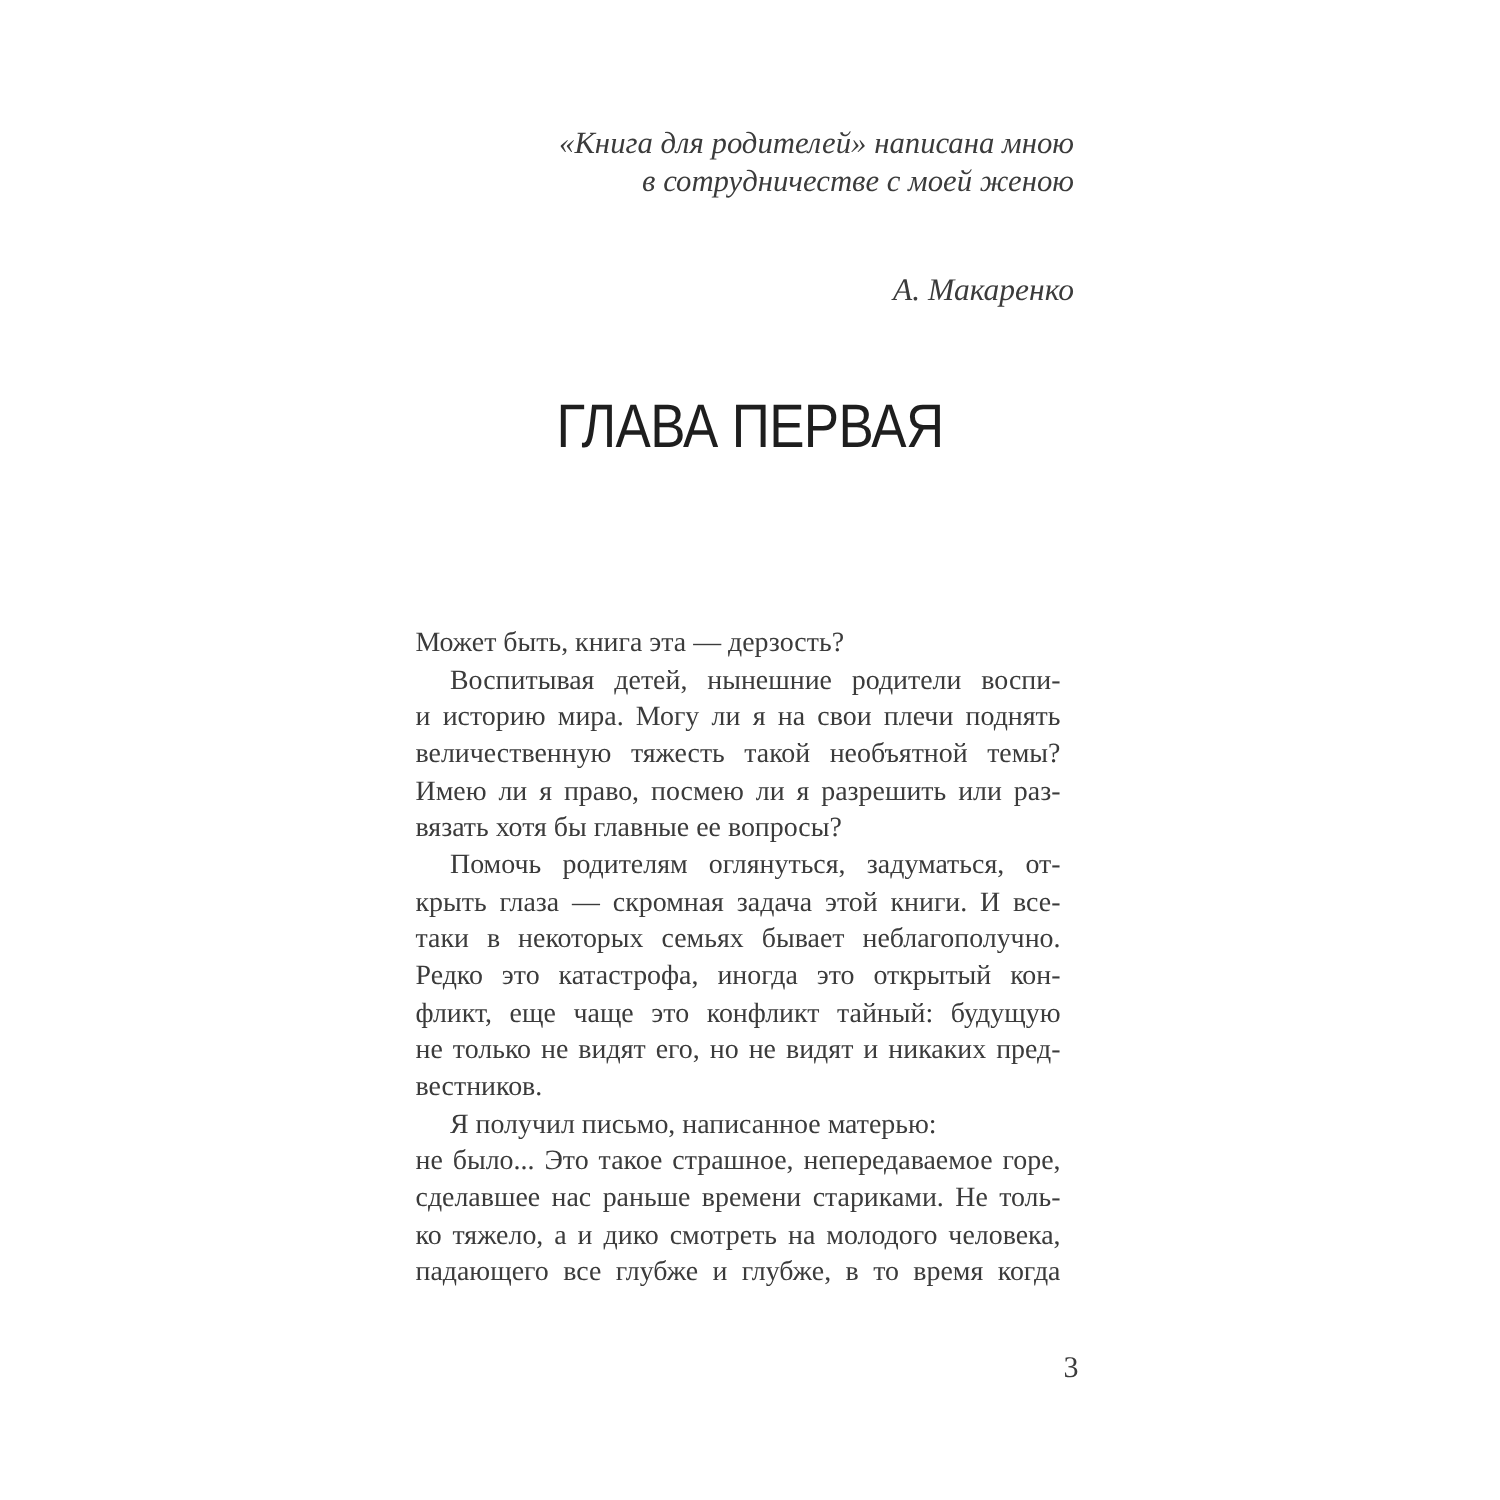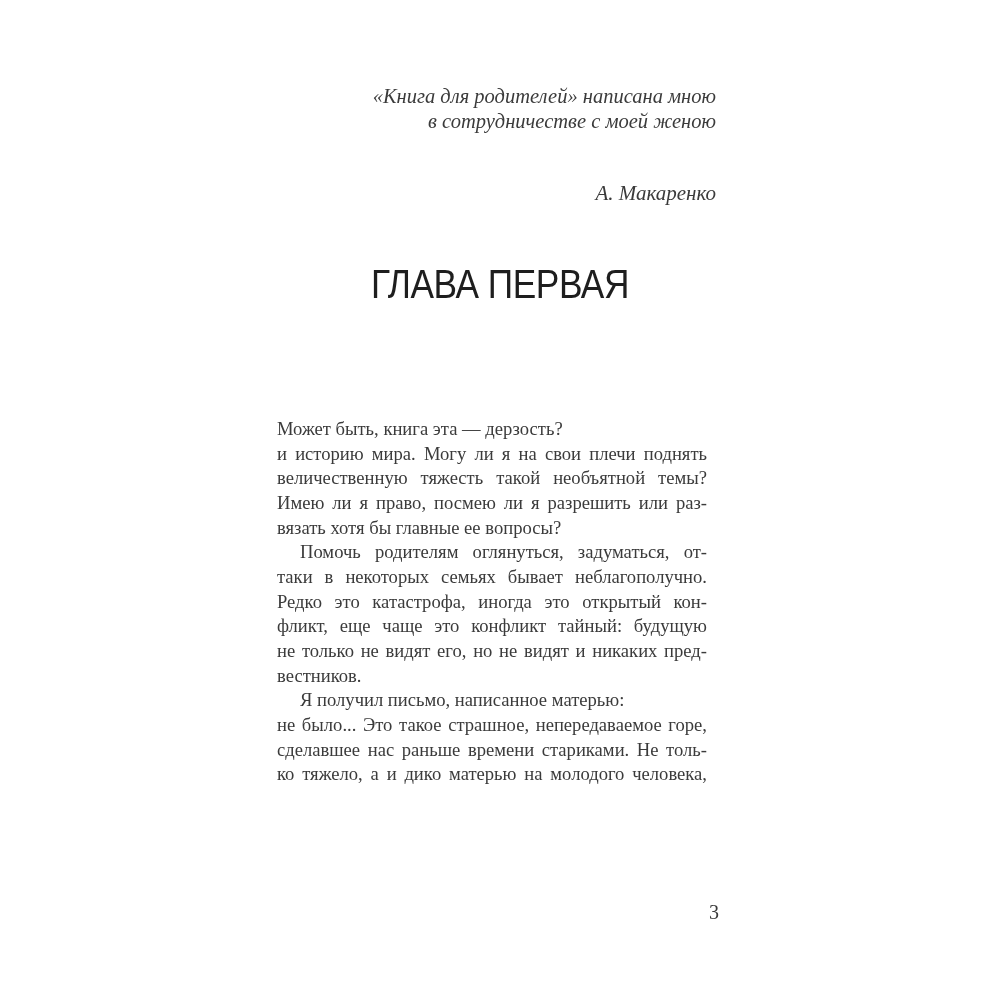--- a/index.html
+++ b/index.html
@@ -107,32 +107,35 @@
       </div>
 
     <div class="attribution">А. Макаренко</div>
 
     <div class="chapter-title">
       <span class="squeeze">ГЛАВА ПЕРВАЯ</span>
     </div>
 
     <div class="body-text">
         <div class="line noj">Может быть, книга эта — дерзость?</div>
+        <div class="line indent">Воспитывая детей, нынешние родители воспи-</div>
         <div class="line">и историю мира. Могу ли я на свои плечи поднять</div>
         <div class="line">величественную тяжесть такой необъятной темы?</div>
         <div class="line">Имею ли я право, посмею ли я разрешить или раз-</div>
         <div class="line noj">вязать хотя бы главные ее вопросы?</div>
         <div class="line indent">Помочь родителям оглянуться, задуматься, от-</div>
+        <div class="line">крыть глаза — скромная задача этой книги. И все-</div>
         <div class="line">таки в некоторых семьях бывает неблагополучно.</div>
         <div class="line">Редко это катастрофа, иногда это открытый кон-</div>
         <div class="line">фликт, еще чаще это конфликт тайный: будущую</div>
         <div class="line">не только не видят его, но не видят и никаких пред-</div>
         <div class="line noj">вестников.</div>
         <div class="line indent noj">Я получил письмо, написанное матерью:</div>
         <div class="line">не было... Это такое страшное, непередаваемое горе,</div>
         <div class="line">сделавшее нас раньше времени стариками. Не толь-</div>
-        <div class="line">ко тяжело, а и дико матерью на молодого человека,</div>
+        <div class="line">ко тяжело, а и дико смотреть на молодого человека,</div>
+        <div class="line">падающего все глубже и глубже, в то время когда</div>
       </div>
 
     <div class="page-number">3</div>
 
   </div>
 </div>
 
 </body></html>

